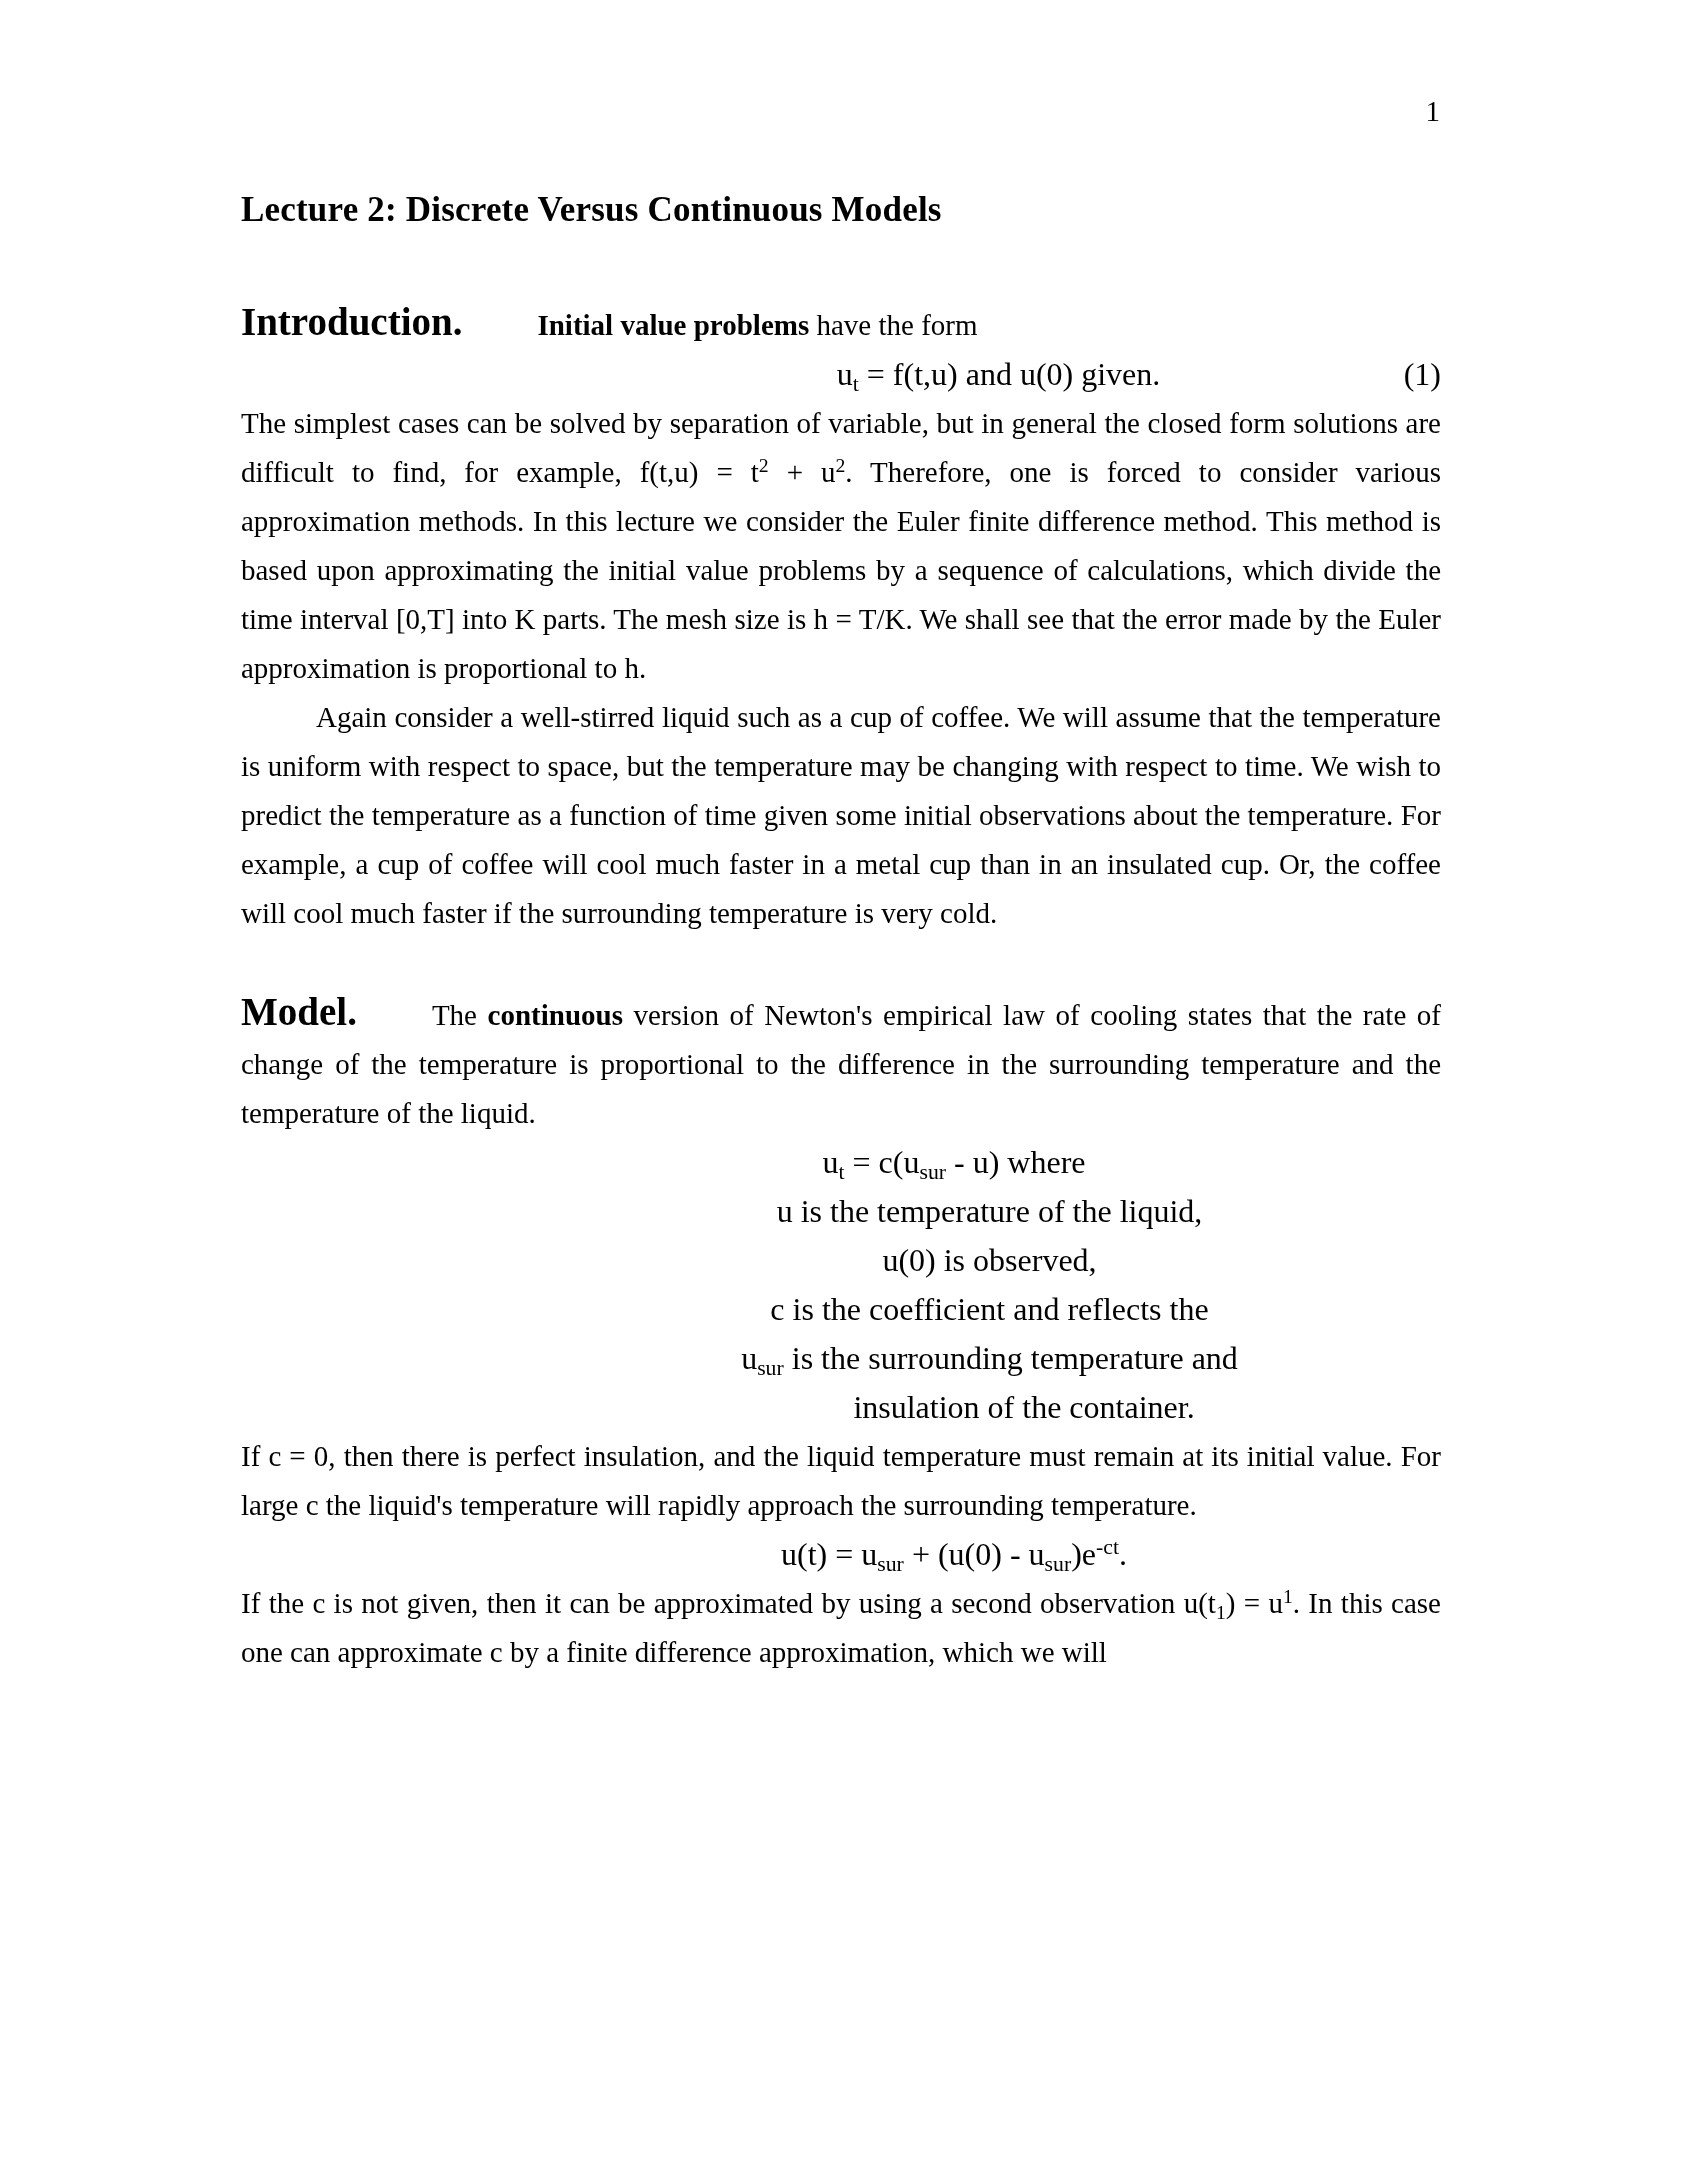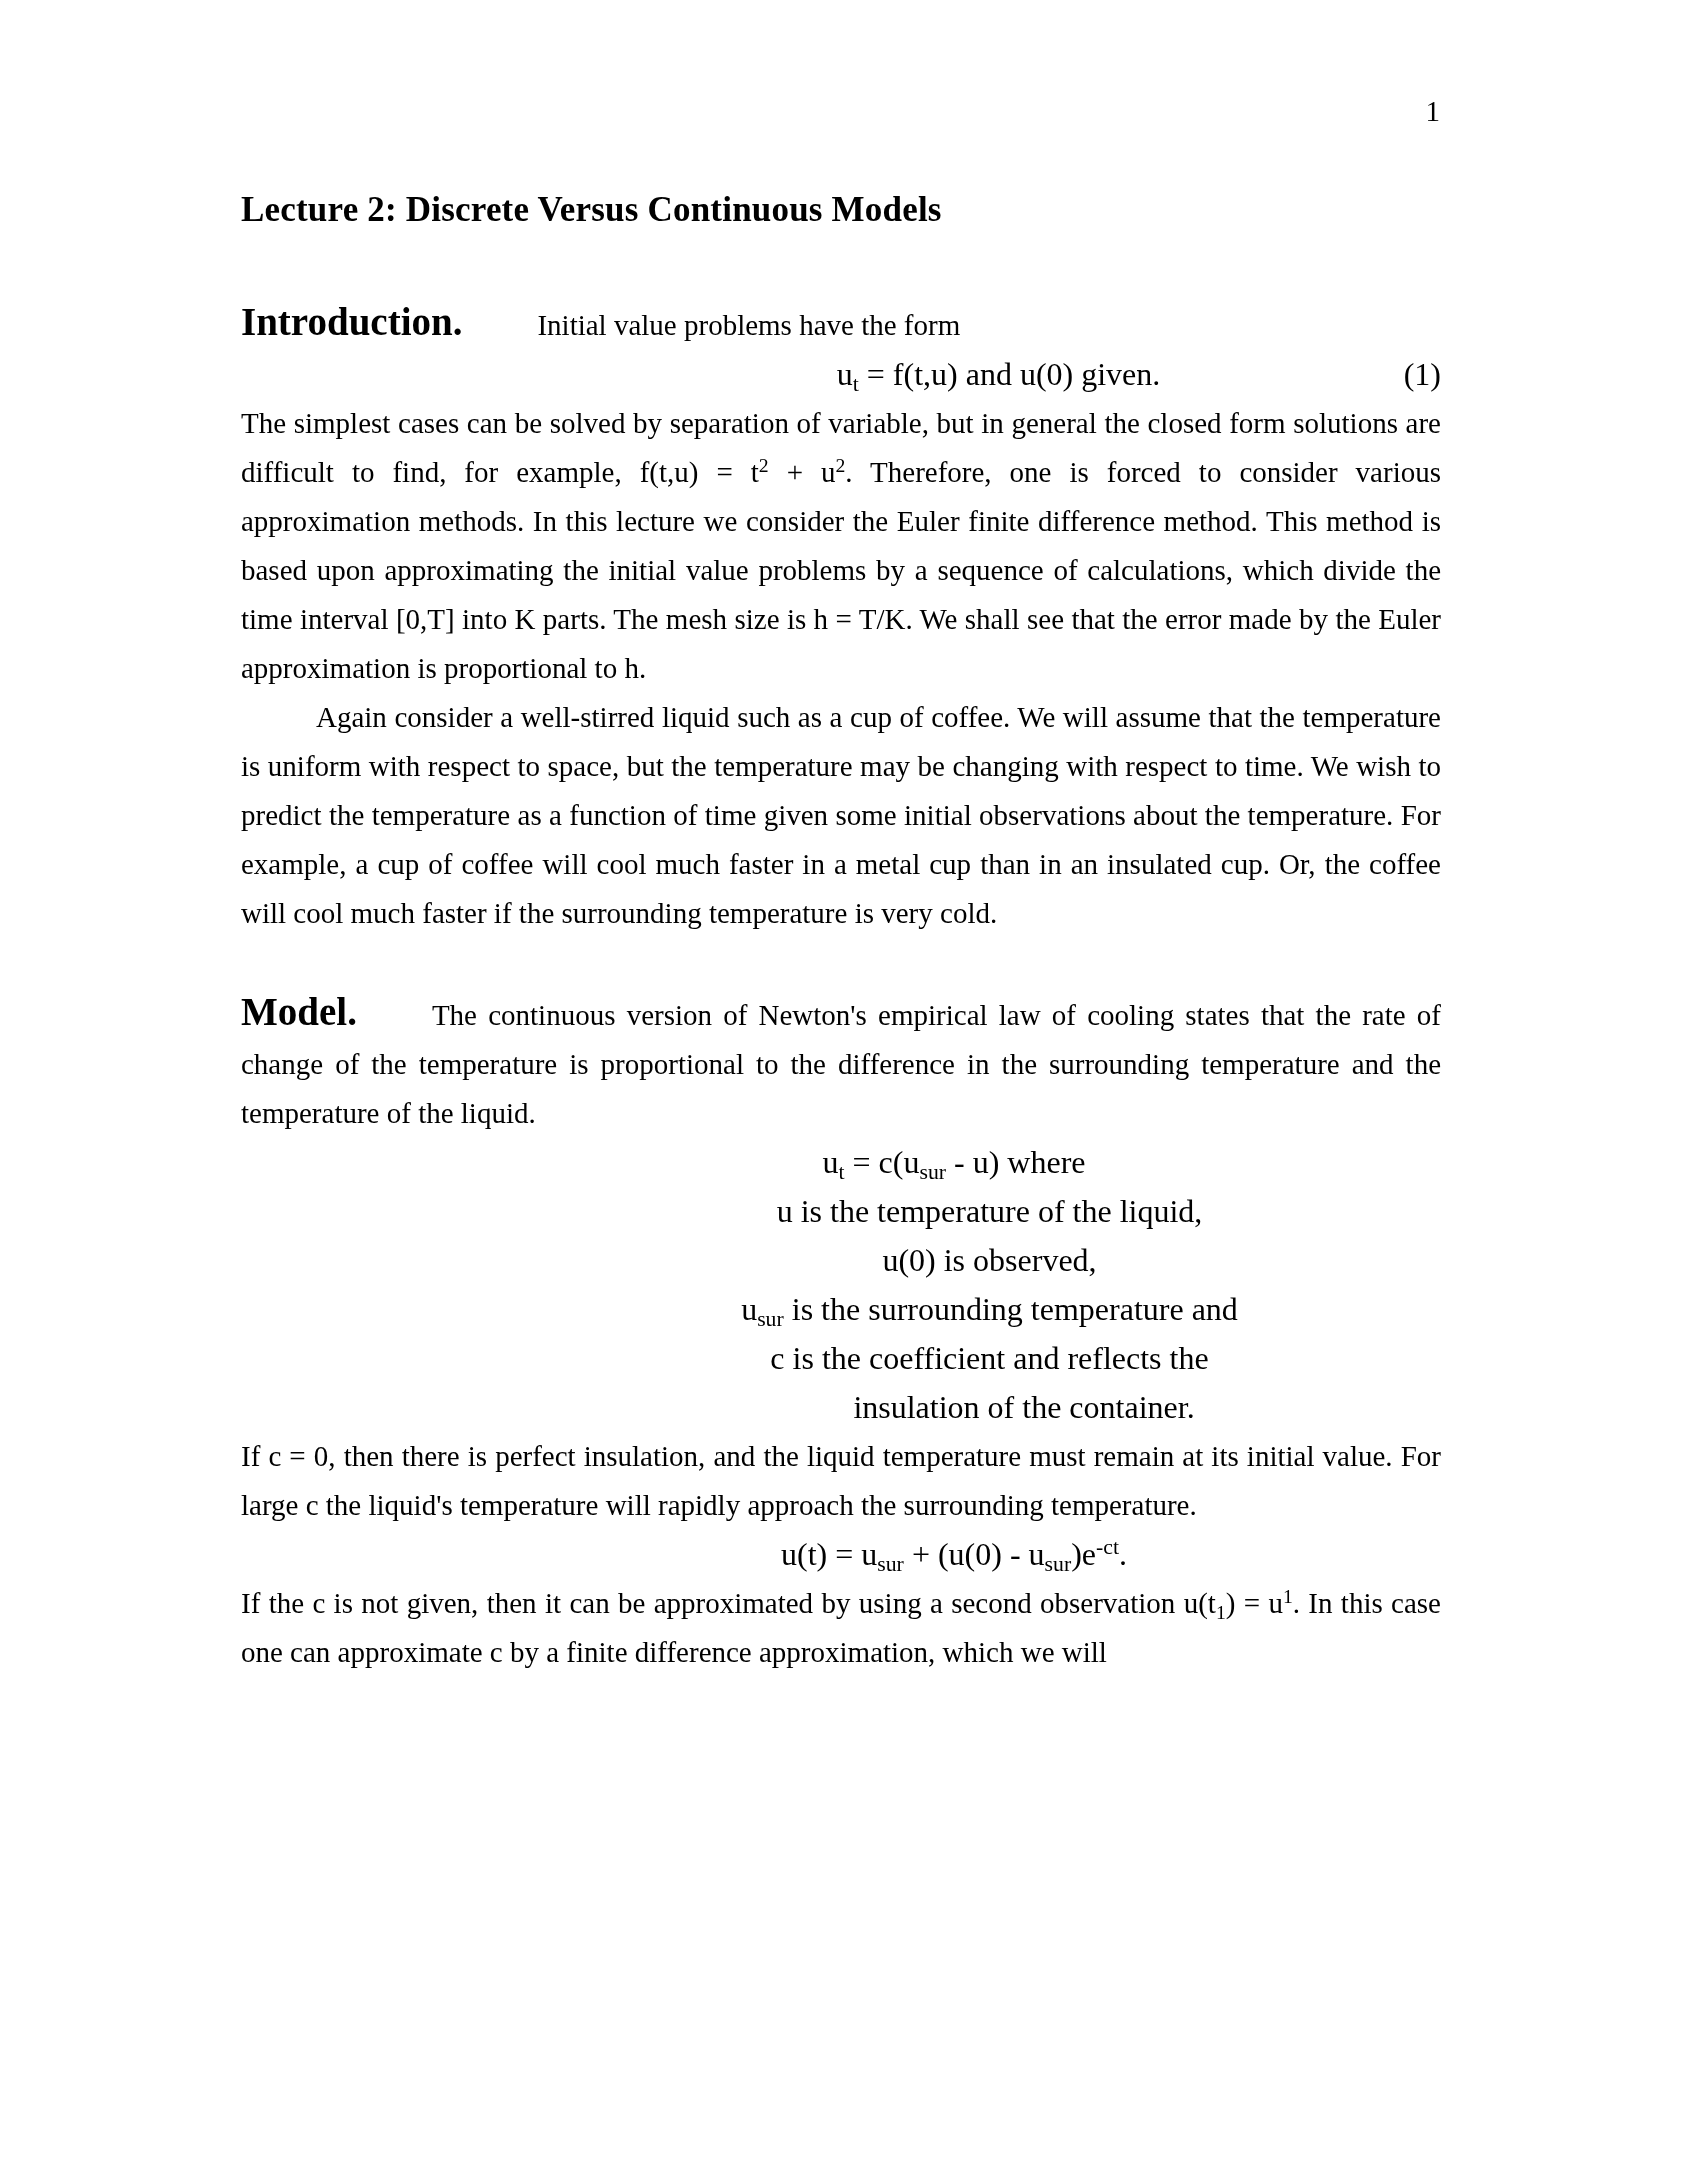--- a/index.html
+++ b/index.html
@@ -56,21 +56,21 @@
     font-size: 29px;
     line-height: 49px;
     text-align: justify;
     text-justify: inter-word;
   }
   .run-head {
     font-weight: bold;
     font-size: 39px;
   }
   .bold {
-    font-weight: normal;
+    font-weight: bold;
   }
   .indent {
     display: inline-block;
     width: 75px;
   }
   sub {
     font-size: 0.68em;
     vertical-align: -0.28em;
     line-height: 0;
   }
@@ -129,23 +129,23 @@
       <div class="spacer-md"></div>
 
       <p class="no-stretch"><span class="run-head">Model.</span><span class="indent"></span><span>The </span><span class="bold">continuous</span><span> version of Newton's empirical law of cooling states that the rate of change of the temperature is proportional to the difference in the surrounding temperature and the temperature of the liquid.</span></p>
 
       <div class="eq-line eq-indent-2"><span>u</span><sub>t</sub><span> = c(u</span><sub>sur</sub><span> - u) where</span></div>
 
       <div class="eq-line eq-indent-3"><span>u is the temperature of the liquid,</span></div>
 
       <div class="eq-line eq-indent-3"><span>u(0) is observed,</span></div>
 
+      <div class="eq-line eq-indent-3"><span>c is the coefficient and reflects the</span></div>
+
       <div class="eq-line eq-indent-3"><span>u</span><sub>sur</sub><span> is the surrounding temperature and</span></div>
-
-      <div class="eq-line eq-indent-3"><span>c is the coefficient and reflects the</span></div>
 
       <div class="eq-line eq-indent-4"><span>insulation of the container.</span></div>
 
       <p class="no-stretch"><span>If c = 0, then there is perfect insulation, and the liquid temperature must remain at its initial value.  For large c the liquid's temperature will rapidly approach the surrounding temperature.</span></p>
 
 
       <div class="eq-line eq-indent-2"><span>u(t) = u</span><sub>sur</sub><span> + (u(0) - u</span><sub>sur</sub><span>)e</span><sup>-ct</sup><span>.</span></div>
 
       <p class="no-stretch"><span>If the c is not given, then it can be approximated by using a second observation u(t</span><sub>1</sub><span>) = u</span><sup>1</sup><span>.  In this case one can approximate c by a finite difference approximation, which we will</span></p>
 

